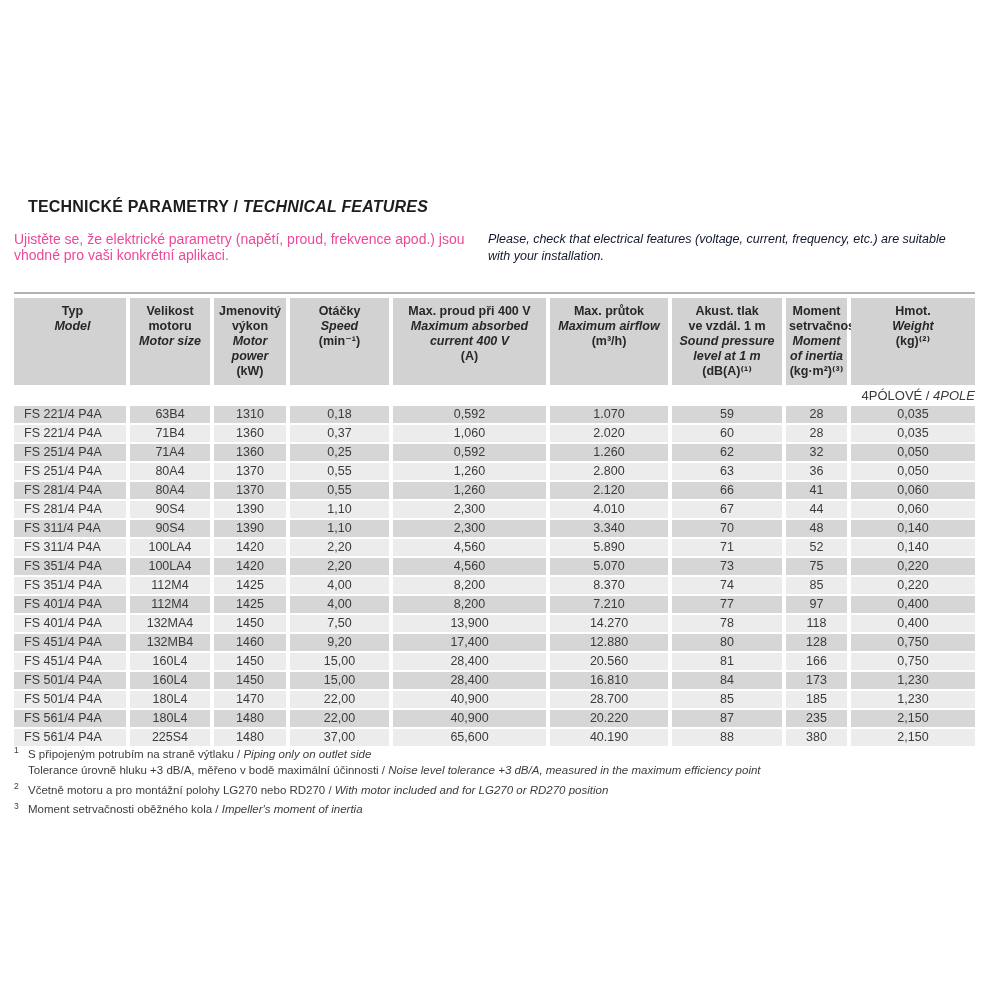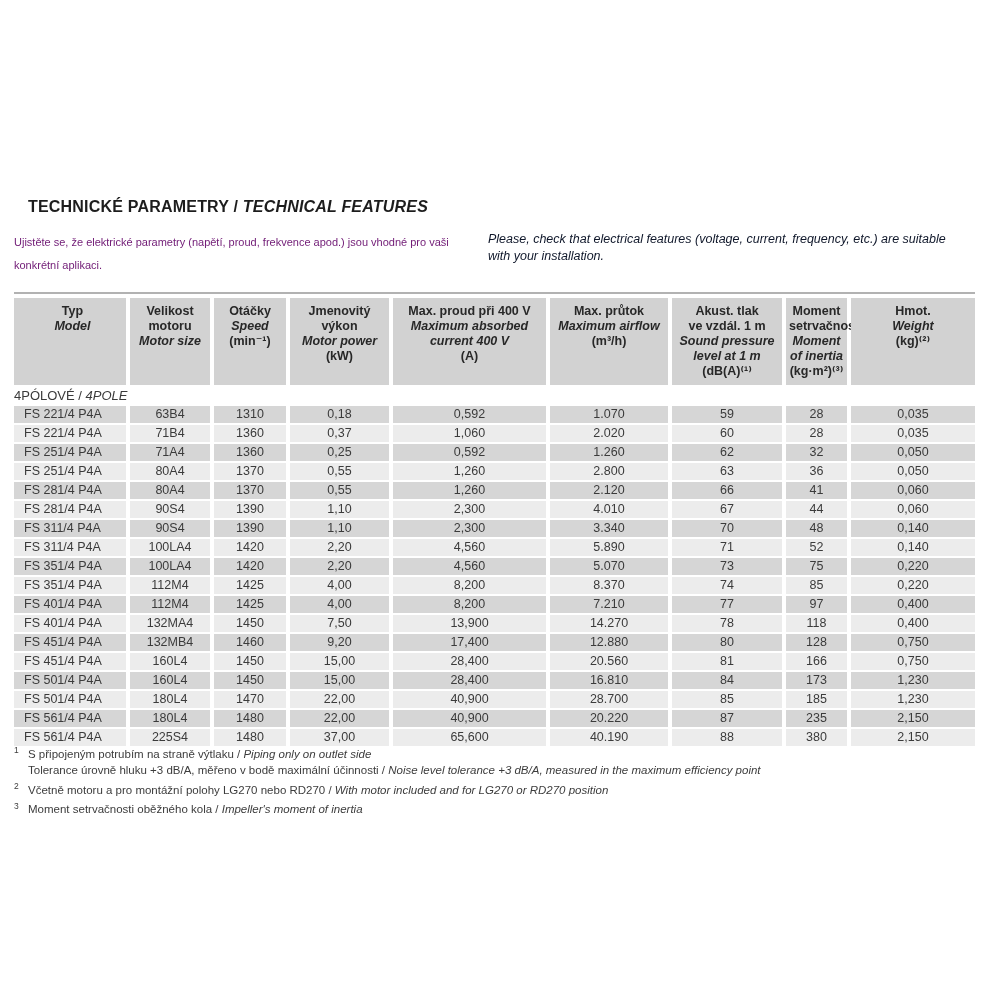--- a/index.html
+++ b/index.html
@@ -5,35 +5,35 @@
   html,body{margin:0;padding:0;background:#ffffff;}
   .page{
     position:relative;width:1000px;height:1000px;background:#ffffff;
     font-family:"Liberation Sans","DejaVu Sans",sans-serif;color:#3b3b3b;overflow:hidden;
   }
   .it{font-style:italic;}
   
   .title{position:absolute;left:28px;top:198px;font-size:16px;font-weight:bold;color:#1d1d1d;letter-spacing:.2px;}
   
   .intro{position:absolute;left:14px;top:231px;width:976px;display:flex;}
-  .intro-cz{width:474px;font-size:11px;line-height:23px;color:#701a75;}
+  .intro-cz{width:474px;font-size:14px;line-height:16px;color:#ec4899;}
   .intro-en{width:472px;font-size:12.5px;line-height:17px;color:#0f172a;font-style:italic;}
   
   .tbl{position:absolute;left:14px;top:292px;width:961px;}
   .tbl-rule{height:2px;background:#b2b2b2;margin-bottom:4px;}
   .grid{display:grid;grid-template-columns:112px 80px 72px 99px 153px 118px 110px 61px 124px;}
   .thead{column-gap:4px;}
   .th{
     background:#d2d2d2;min-height:66px;padding:6px 3px 6px 3px;
     font-size:12.5px;font-weight:bold;line-height:15px;color:#282828;
     text-align:center;white-space:pre-line;
   }
   .th .h-en{font-style:italic;}
   .th.c0{text-align:center;padding-left:8px;}
-  .section-row{height:19px;display:flex;align-items:center;justify-content:flex-start;
+  .section-row{height:19px;display:flex;align-items:center;justify-content:flex-end;
     font-size:13px;color:#3a3a3a;margin-top:1px;}
   .section-row .sep{white-space:pre;}
   .tbody{row-gap:2px;column-gap:4px;margin-top:1px;}
   .trow{display:contents;}
   .td{
     height:17px;line-height:17px;font-size:12.5px;color:#3b3b3b;
     text-align:center;overflow:hidden;white-space:nowrap;
   }
   .td.c0{text-align:left;padding-left:10px;}
   .dk{background:#d6d6d6;}
@@ -58,23 +58,23 @@
     <div class="intro-cz">Ujistěte se, že elektrické parametry (napětí, proud, frekvence apod.) jsou vhodné pro vaši konkrétní aplikaci.</div>
     <div class="intro-en">Please, check that electrical features (voltage, current, frequency, etc.) are suitable with your installation.</div>
   </div>
 
   <div class="tbl">
     <div class="tbl-rule"></div>
     <div class="grid thead" id="thead">
         <div class="th c0"><div class="h-cz">Typ</div><div class="h-en">Model</div></div>
         <div class="th c1"><div class="h-cz">Velikost
 motoru</div><div class="h-en">Motor size</div></div>
-        <div class="th c2"><div class="h-cz">Otáčky</div><div class="h-en">Speed</div><div class="h-unit">(min⁻¹)</div></div>
         <div class="th c3"><div class="h-cz">Jmenovitý
 výkon</div><div class="h-en">Motor power</div><div class="h-unit">(kW)</div></div>
+        <div class="th c2"><div class="h-cz">Otáčky</div><div class="h-en">Speed</div><div class="h-unit">(min⁻¹)</div></div>
         <div class="th c4"><div class="h-cz">Max. proud při 400 V</div><div class="h-en">Maximum absorbed
 current 400 V</div><div class="h-unit">(A)</div></div>
         <div class="th c5"><div class="h-cz">Max. průtok</div><div class="h-en">Maximum airflow</div><div class="h-unit">(m³/h)</div></div>
         <div class="th c6"><div class="h-cz">Akust. tlak
 ve vzdál. 1 m</div><div class="h-en">Sound pressure
 level at 1 m</div><div class="h-unit">(dB(A)⁽¹⁾</div></div>
         <div class="th c8"><div class="h-cz">Moment
 setrvačnosti</div><div class="h-en">Moment of inertia</div><div class="h-unit">(kg·m²)⁽³⁾</div></div>
         <div class="th c7"><div class="h-cz">Hmot.</div><div class="h-en">Weight</div><div class="h-unit">(kg)⁽²⁾</div></div>
       </div>

